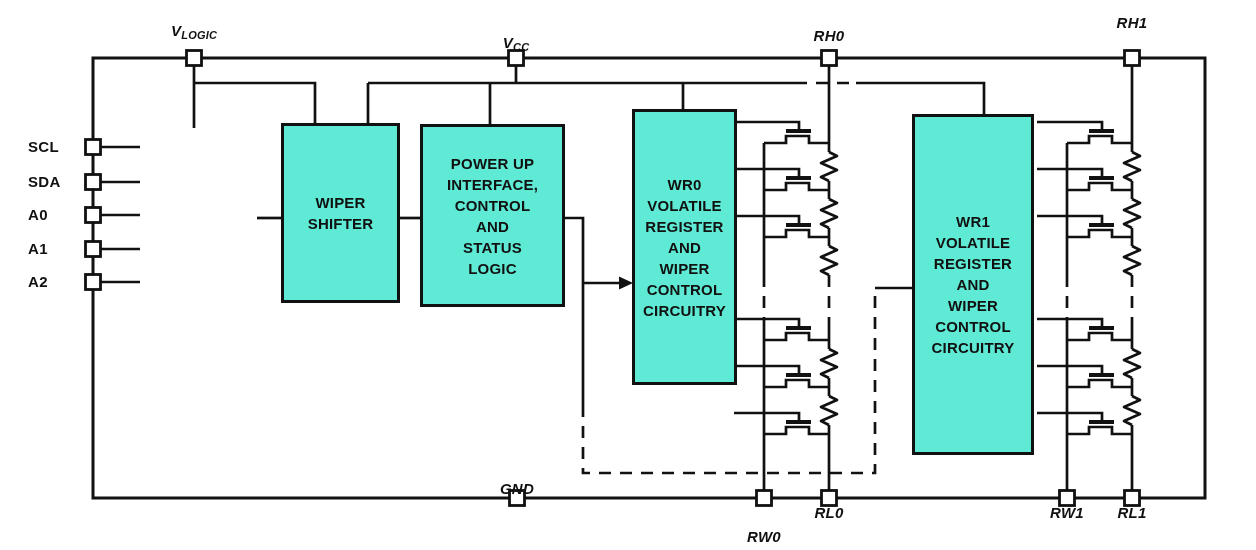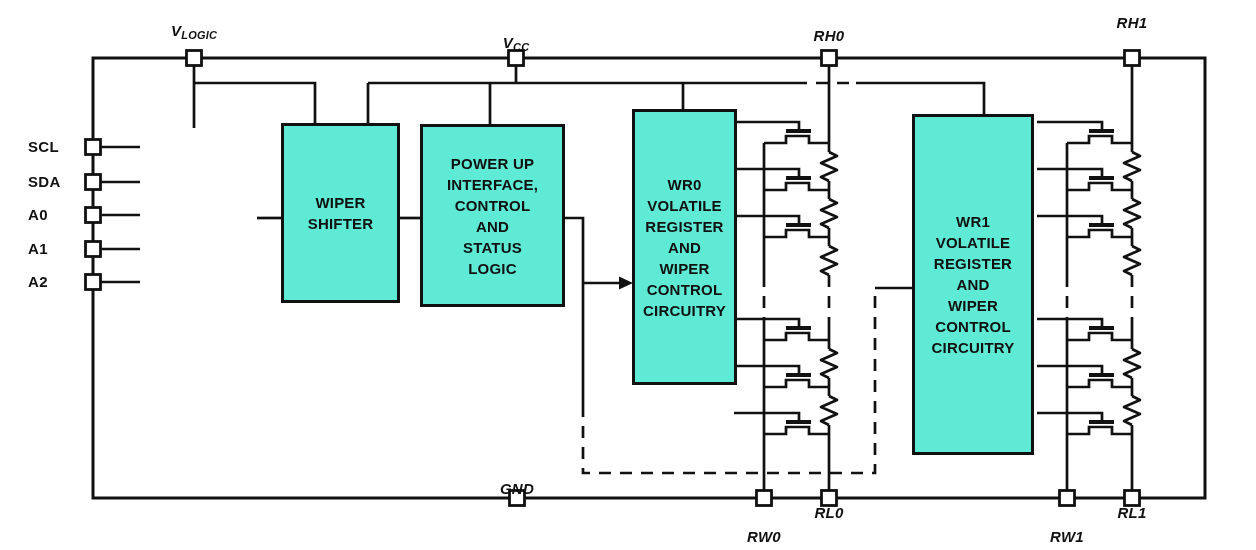--- a/index.html
+++ b/index.html
@@ -176,16 +176,16 @@
 
   <div class="lbl ta-r" style="left:28px;top:138px;width:52px">SCL</div>
   <div class="lbl ta-r" style="left:28px;top:173px;width:52px">SDA</div>
   <div class="lbl ta-r" style="left:28px;top:206px;width:52px">A0</div>
   <div class="lbl ta-r" style="left:28px;top:240px;width:52px">A1</div>
   <div class="lbl ta-r" style="left:28px;top:273px;width:52px">A2</div>
 
   <div class="lbl ta-c" style="left:477px;top:480px;width:80px">GND</div>
   <div class="lbl ta-c" style="left:724px;top:528px;width:80px">RW0</div>
   <div class="lbl ta-c" style="left:789px;top:504px;width:80px">RL0</div>
-  <div class="lbl ta-c" style="left:1027px;top:528px;width:80px">RW1</div>
+  <div class="lbl ta-c" style="left:1027px;top:504px;width:80px">RW1</div>
   <div class="lbl ta-c" style="left:1092px;top:504px;width:80px">RL1</div>
 
 </div>
 
 </body></html>

